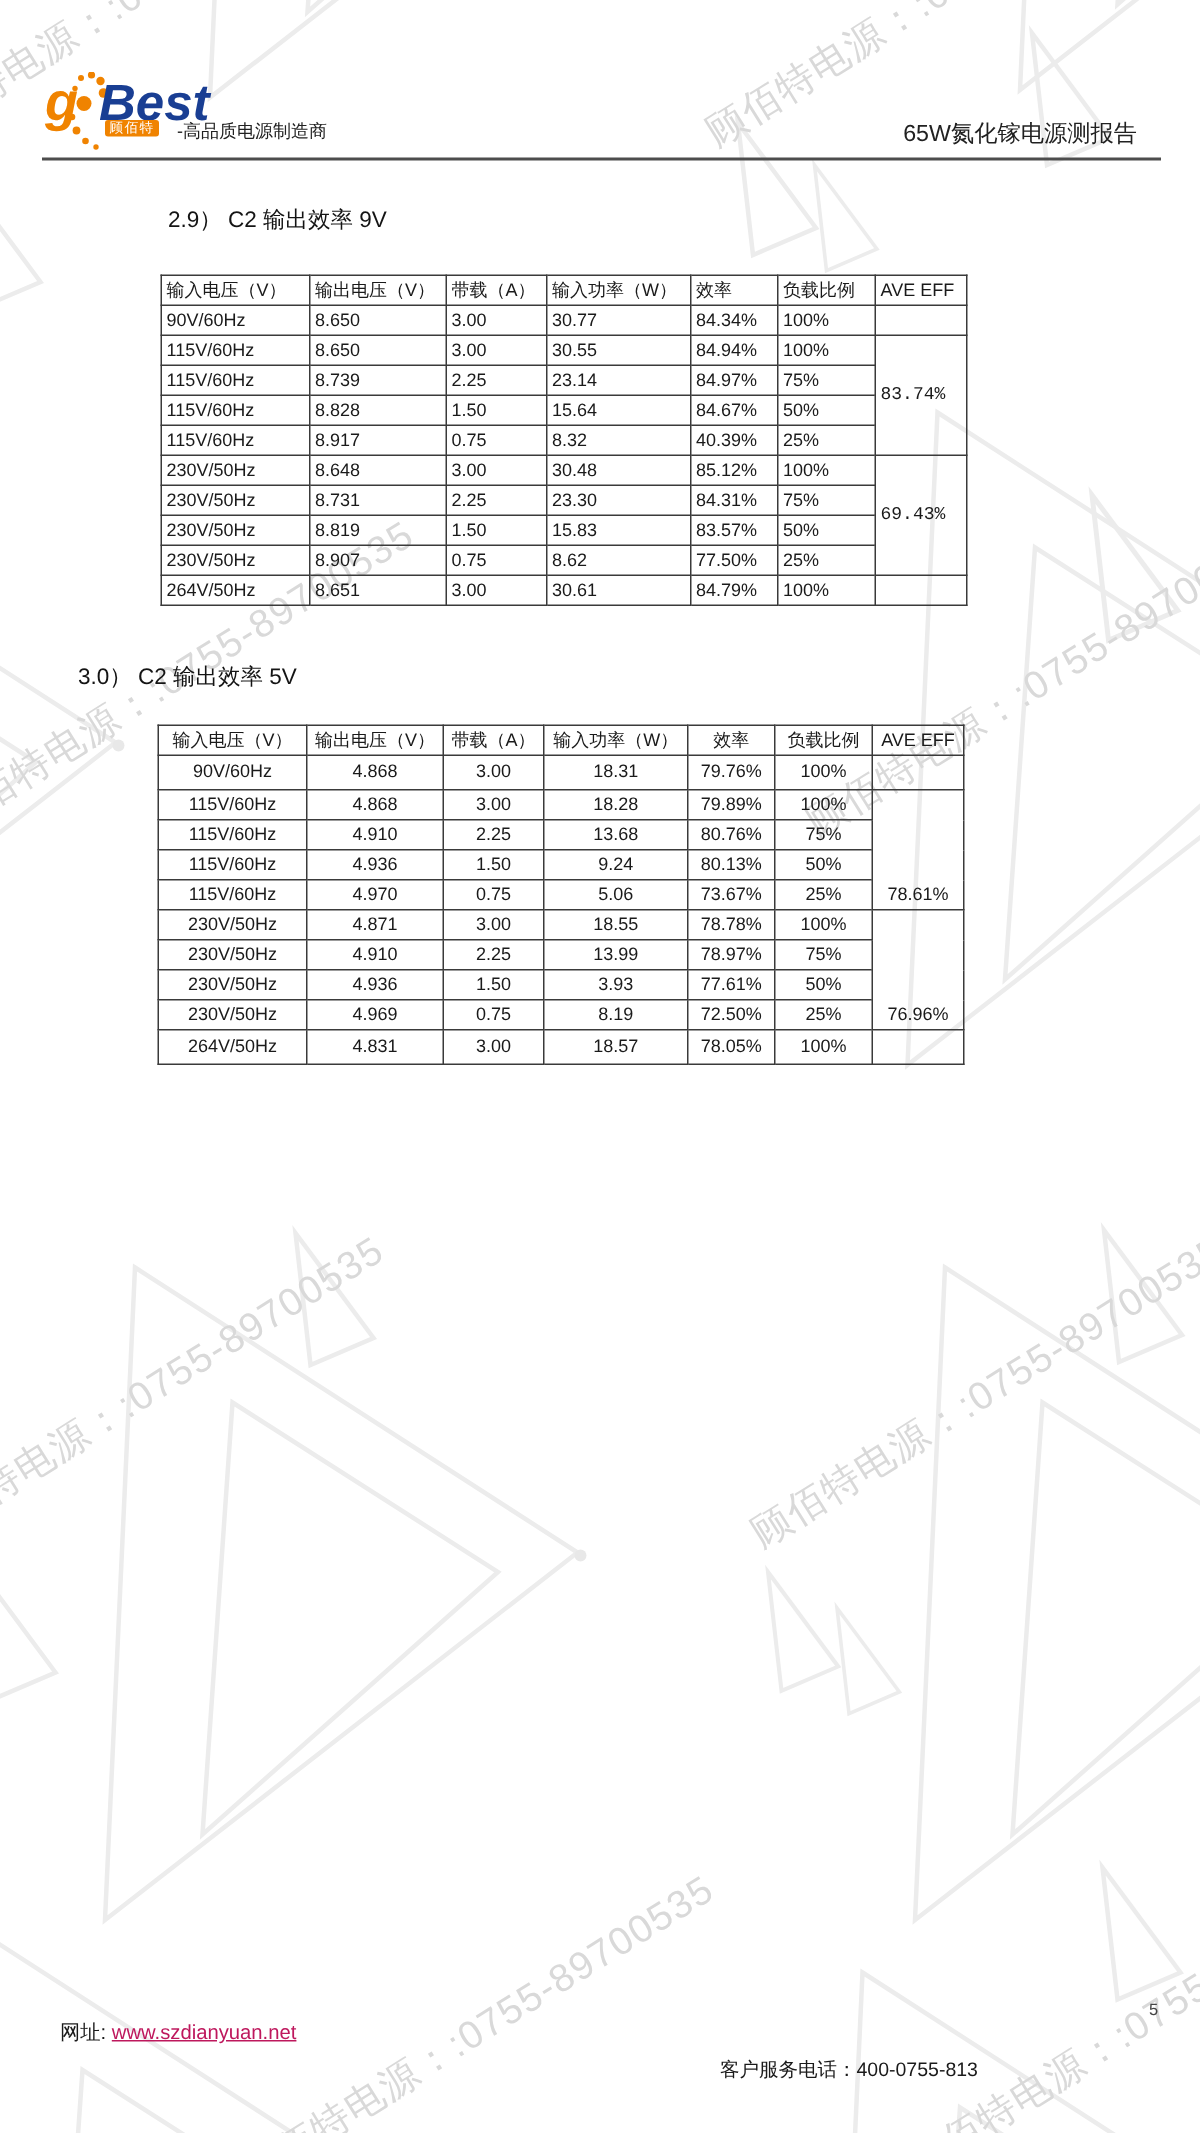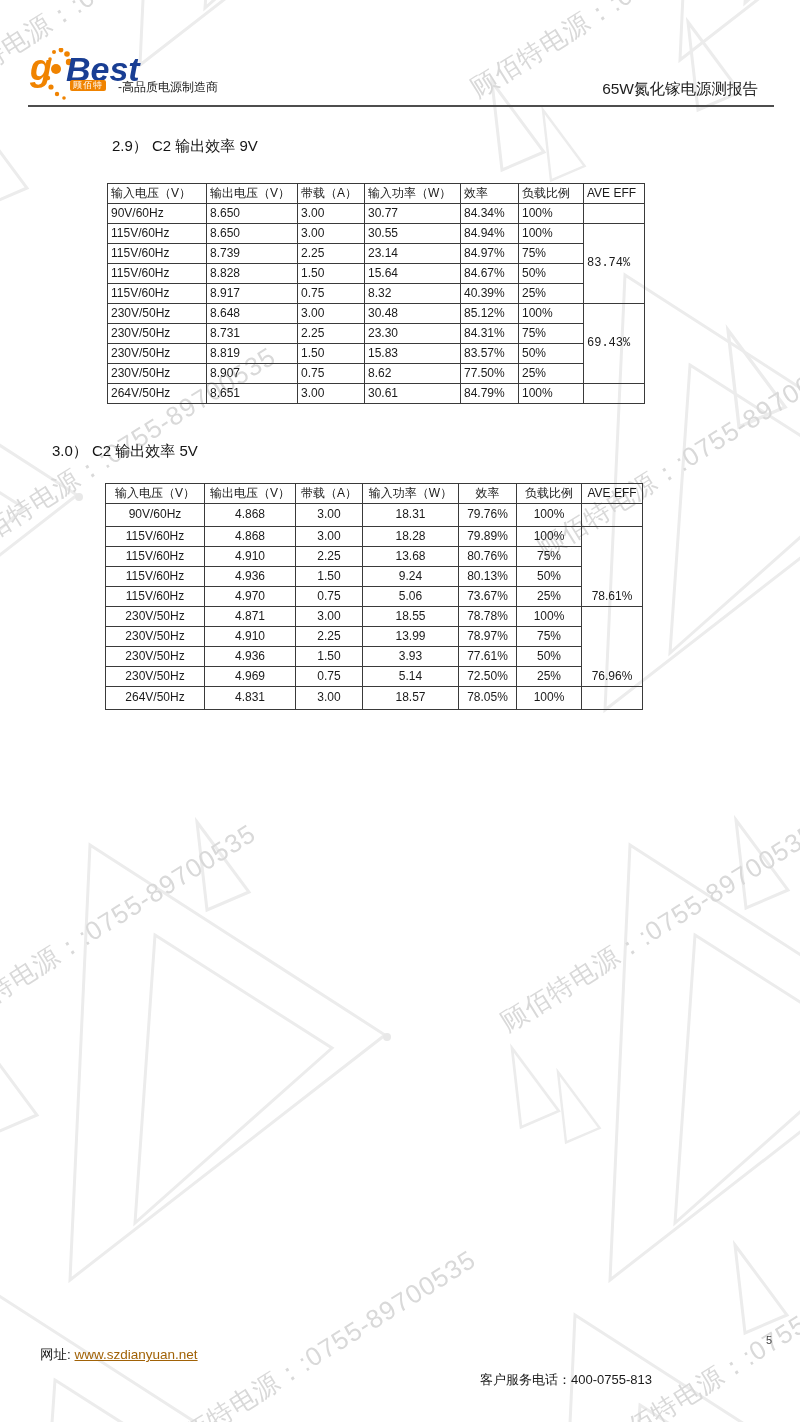--- a/index.html
+++ b/index.html
@@ -40,21 +40,21 @@
   table.eff td,table.eff th{border:1px solid #3a3a3a;font-size:12px;font-weight:normal;
             height:19px;padding:0 3px;line-height:1.1;color:#1a1a1a;background:transparent;
             overflow:hidden;white-space:nowrap;}
   table.t-left td,table.t-left th{text-align:left;}
   table.t-center td,table.t-center th{text-align:center;}
   table.eff td.ave-mid{vertical-align:middle;font-family:Liberation Mono, monospace;}
   table.eff td.ave-bot{vertical-align:bottom;padding-bottom:3px;margin-top:31px;}
   
   .footer{position:absolute;left:0;top:0;width:800px;z-index:2;}
   .site{position:absolute;left:40px;top:1346px;font-size:13.5px;color:#1a1a1a;}
-  .site a{color:#a16207;}
+  .site a{color:#be185d;}
   .phone{position:absolute;left:480px;top:1347px;font-size:13px;color:#1a1a1a;margin-top:24px;}
   .pagenum{position:absolute;left:766px;top:1334px;font-size:11px;color:#444444;}
 </style>
 </head>
 <body>
 
 <div class="page">
 
   <svg class="wm" viewBox="0 0 800 1422" width="800" height="1422" aria-hidden="true">
     <defs>
@@ -321,21 +321,21 @@
           <td>4.936</td>
           <td>1.50</td>
           <td>3.93</td>
           <td>77.61%</td>
           <td>50%</td>
         </tr>
         <tr>
           <td>230V/50Hz</td>
           <td>4.969</td>
           <td>0.75</td>
-          <td>5.14</td>
+          <td>8.19</td>
           <td>72.50%</td>
           <td>25%</td>
         </tr>
         <tr>
           <td>264V/50Hz</td>
           <td>4.831</td>
           <td>3.00</td>
           <td>18.57</td>
           <td>78.05%</td>
           <td>100%</td>

